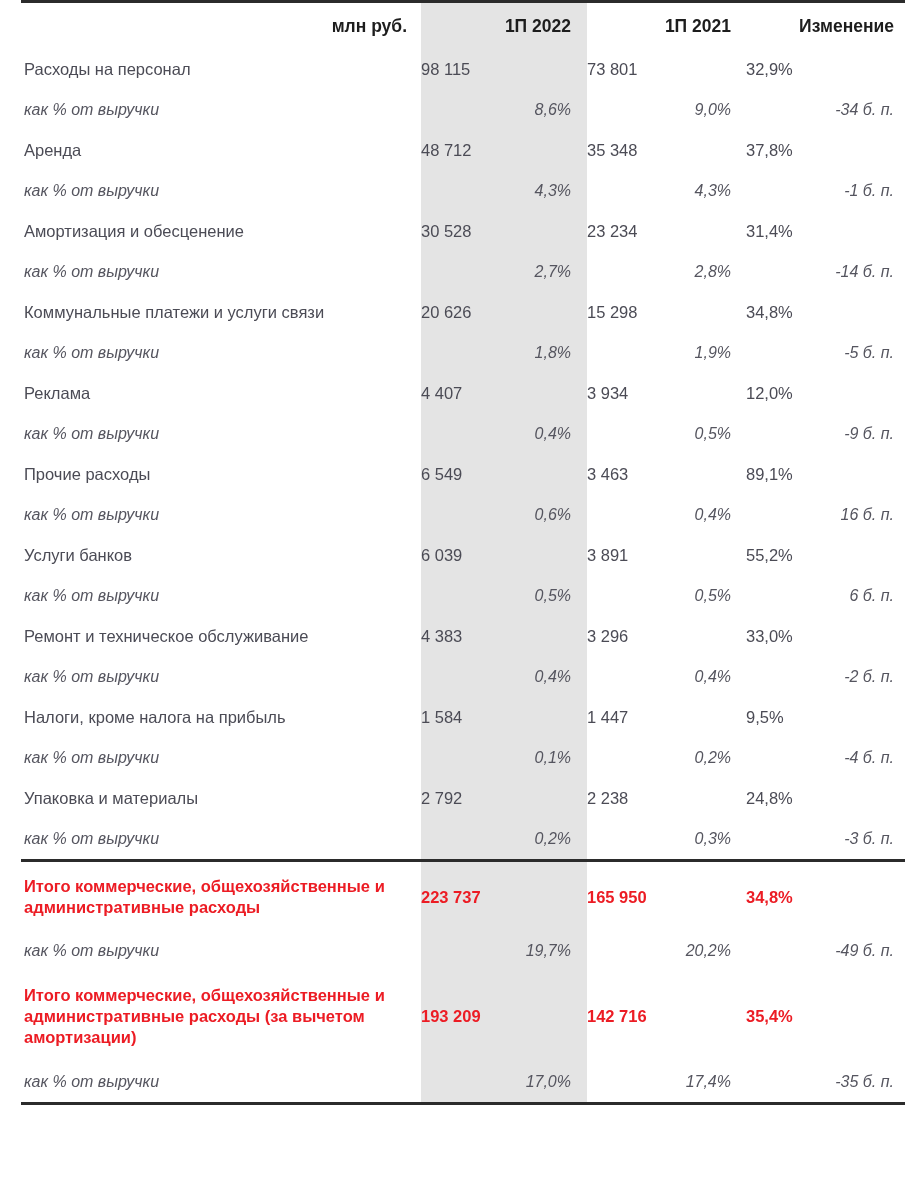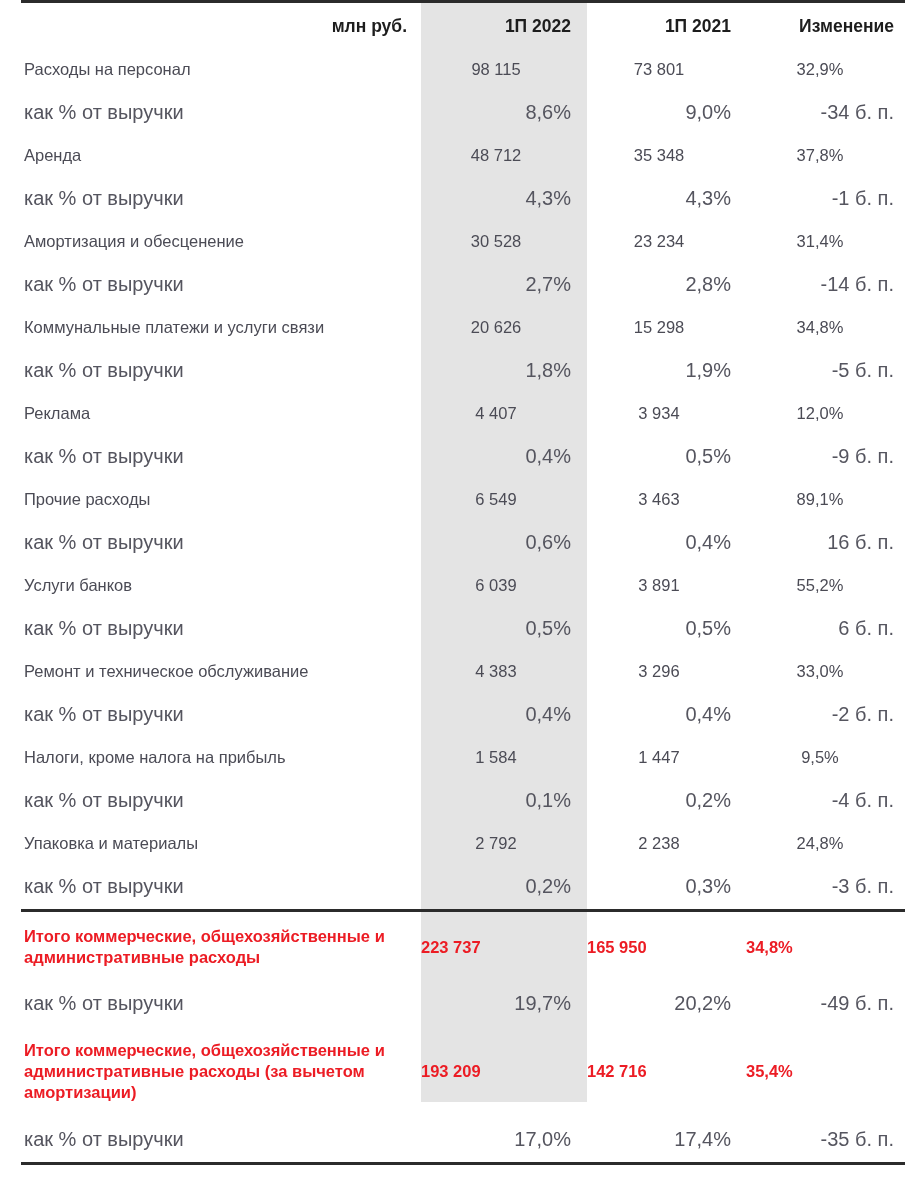--- a/index.html
+++ b/index.html
@@ -83,35 +83,36 @@
   tr.head td.lbl { padding-right: 14px; }
   tr.head td.cur { padding-right: 16px; }
   tr.head td.prev { padding-right: 15px; }
   tr.head td.chg { padding-right: 11px; margin-top: 32px; }
 
   
   tr.item td {
     font-size: 16.5px;
     color: #4b4b55;
     padding: 11px 0 11px 0;
-    text-align: center;
+    text-align: left;
     white-space: nowrap;
   }
   tr.item td.lbl {
     text-align: left;
     padding-left: 3px;
     white-space: normal;
   }
   tr.item td.cur  { padding-right: 16px; }
   tr.item td.prev { padding-right: 15px; }
   tr.item td.chg  { padding-right: 11px; }
 
   
   tr.pct td {
-    font-size: 20px;
+    font-size: 16px;
+    font-style: italic;
     color: #55555f;
     padding: 11px 0 11px 0;
     text-align: right;
     white-space: nowrap;
   }
   tr.pct td.lbl {
     text-align: left;
     padding-left: 3px;
   }
   tr.pct td.cur  { padding-right: 16px; }

